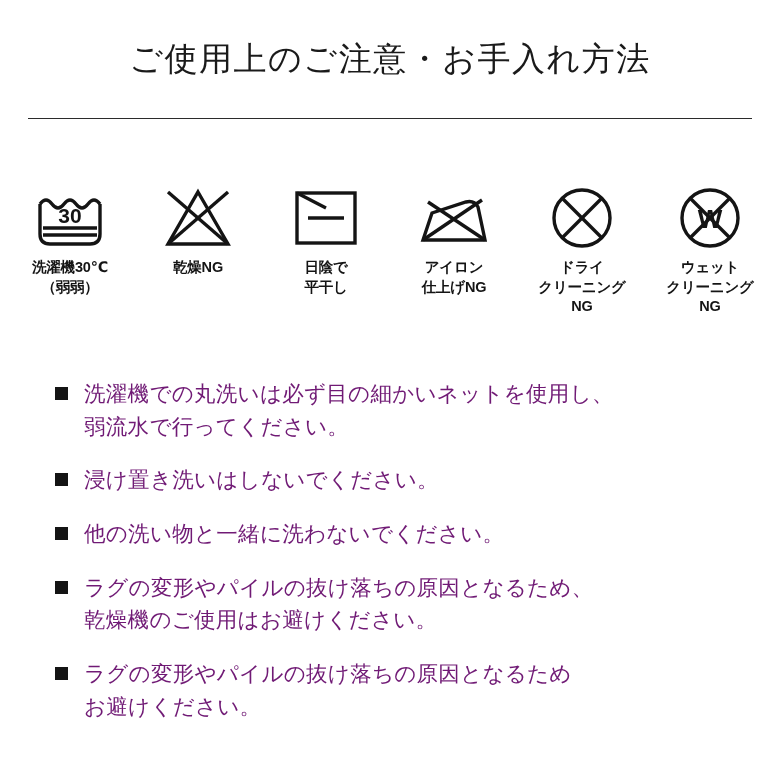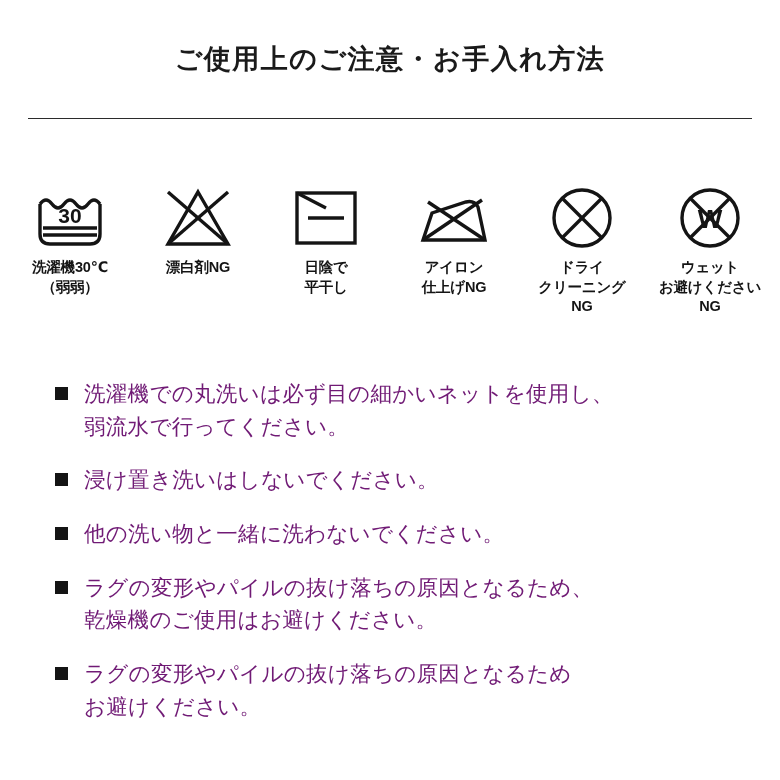--- a/index.html
+++ b/index.html
@@ -27,22 +27,22 @@
     position: absolute;
     left: 0;
     top: 0;
     width: 780px;
     height: 118px;
     display: flex;
     align-items: center;
     justify-content: center;
   }
   .header-title {
-    font-size: 27px;
-    font-weight: bold;
+    font-size: 33px;
+    font-weight: normal;
     letter-spacing: 1.5px;
     color: #1a1a1a;
     white-space: nowrap;
   }
   .header-rule {
     position: absolute;
     left: 28px;
     top: 118px;
     width: 724px;
     height: 1px;
@@ -135,21 +135,21 @@
     </div>
 
     <div class="symbol">
       <svg class="symbol-glyph" viewBox="0 0 80 80">
         <g fill="none" stroke="#141414" stroke-width="3.4" stroke-linejoin="miter">
           <path d="M40 14 L70 66 L10 66 Z"></path>
           <line x1="10" y1="66" x2="70" y2="14"></line>
           <line x1="70" y1="66" x2="10" y2="14"></line>
         </g>
       </svg>
-      <div class="symbol-label">漂白剤NG</div>
+      <div class="symbol-label">乾燥NG</div>
     </div>
 
 
     <div class="symbol">
       <svg class="symbol-glyph" viewBox="0 0 80 80">
         <g fill="none" stroke="#141414" stroke-width="3.4">
           <rect x="11" y="15" width="58" height="50"></rect>
           <line x1="22" y1="40" x2="58" y2="40"></line>
           <line x1="11" y1="15" x2="40" y2="30"></line>
         </g>
@@ -186,21 +186,21 @@
     <div class="symbol">
       <svg class="symbol-glyph" viewBox="0 0 80 80">
         <g fill="none" stroke="#141414" stroke-width="3.4">
           <circle cx="40" cy="40" r="28"></circle>
           <line x1="20" y1="60" x2="60" y2="20"></line>
           <line x1="60" y1="60" x2="20" y2="20"></line>
         </g>
         <text x="40" y="50" font-family="Liberation Sans, sans-serif" font-size="26" font-weight="bold" text-anchor="middle" fill="#141414">W</text>
       </svg>
       <div class="symbol-label">ウェット
-お避けください
+クリーニング
 NG</div>
     </div>
 
   </div>
 
   <div class="notes">
     <div class="note">
       <span class="note-bullet"></span>
       <span class="note-text">洗濯機での丸洗いは必ず目の細かいネットを使用し、
 弱流水で行ってください。</span>

